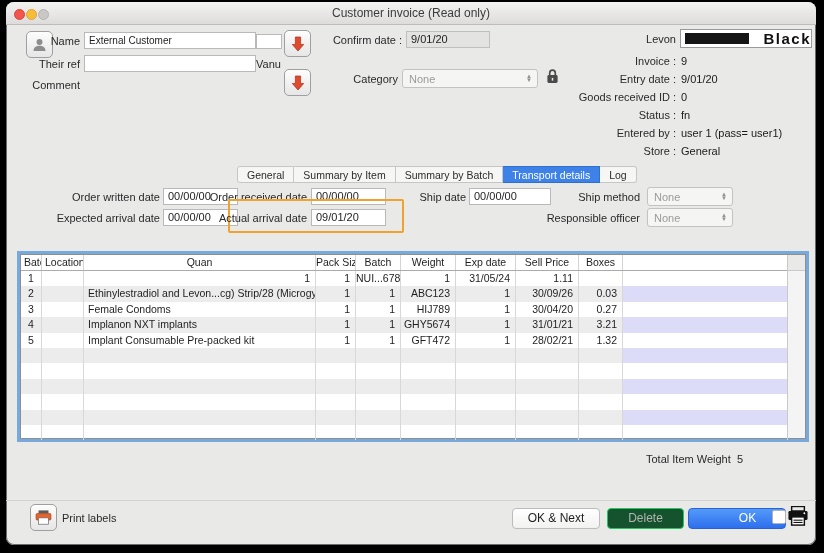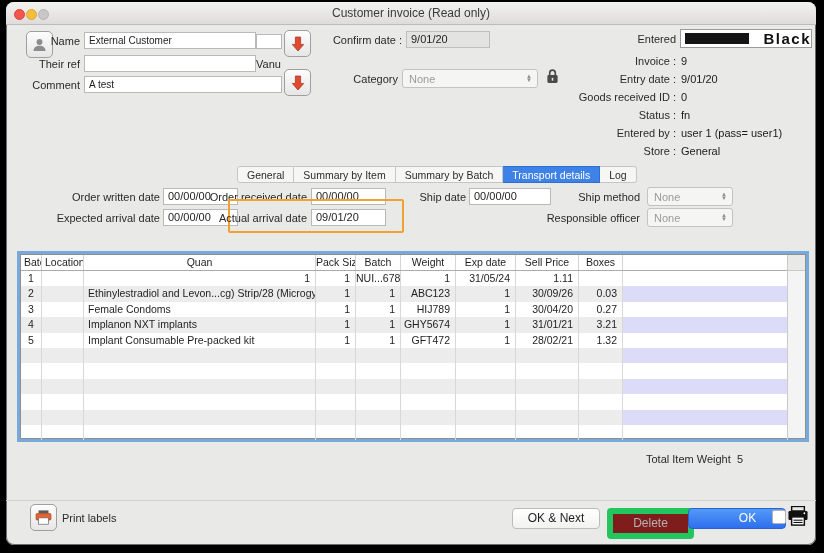--- a/index.html
+++ b/index.html
@@ -48,21 +48,21 @@
   .tc.c-location{padding-left:3px;}
   .tc.c-item{padding-left:4px;}
   .tc.c-quan,.tc.c-pack_size,.tc.c-batch,.tc.c-weight,.tc.c-exp_date,.tc.c-sell_price{text-align:right;padding-right:5px;}
   .trow.even .tc.c-boxes{background:#dcdcf8;}
   #vscroll{position:absolute;right:0;top:0;width:17px;bottom:0;background:#f4f4f4;border-left:1px solid #c9c9c9;}
   #vscroll .cap{height:15px;background:#e9e9e8;border-bottom:1px solid #c9c9c9;}
   
   #footer-divider{position:absolute;left:0;top:498px;width:100%;height:1px;background:#d2d2d1;}
   .btn{position:absolute;height:19px;border-radius:4px;font-size:12px;text-align:center;line-height:19px;}
   .btn.plain{background:linear-gradient(#ffffff,#f2f2f1);border:1px solid #bcbcbb;color:#1e1e1e;}
-  .btn.disabled{background:#7f1d1d;border:6px solid #22c55e;color:#b3b3b2;}
+  .btn.disabled{background:#14532d;border:1px solid #22c55e;color:#b3b3b2;}
   .btn.primary{background:linear-gradient(#549af8,#2d6fee);border:1px solid #2a62d4;color:#fff;}
   #footer-check{position:absolute;left:766px;top:508px;width:12px;height:12px;background:#fff;border:1px solid #b3b3b3;border-radius:2px;}
   .info-row{position:absolute;white-space:nowrap;}
   .info-row .il{display:inline-block;width:110px;text-align:right;color:#2a2a2a;}
   .info-row .iv{margin-left:5px;color:#1a1a1a;}
 </style>
 </head>
 <body>
 
 <div id="canvas">
@@ -88,21 +88,20 @@
       <svg width="14" height="16" viewBox="0 0 16 18">
         <path d="M8 17 L1.5 9.5 H5 V1 H11 V9.5 H14.5 Z" fill="#e14a2d" stroke="#9c3420" stroke-width="0.8"></path>
       </svg>
     </div>
 
     <div class="lbl r" style="left:10px;top:56px;width:64px;">Their ref</div>
     <div class="tinput" style="left:78px;top:53px;width:162px;height:13px;"></div>
     <div class="lbl" style="left:250px;top:56px;text-align:center;">Vanu</div>
 
     <div class="lbl r" style="left:10px;top:77px;width:64px;">Comment</div>
-    <div class="tinput" style="left:78px;top:74px;width:188px;height:13px;font-size:10px;">A test</div>
     <div class="iconbtn" style="left:278px;top:67px;">
       <svg width="14" height="16" viewBox="0 0 16 18">
         <path d="M8 17 L1.5 9.5 H5 V1 H11 V9.5 H14.5 Z" fill="#e14a2d" stroke="#9c3420" stroke-width="0.8"></path>
       </svg>
     </div>
 
     <div class="lbl r" style="left:306px;top:32px;width:90px;">Confirm date :</div>
     <div class="tinput roval" style="left:400px;top:29px;width:74px;height:13px;">9/01/20</div>
 
     <div class="lbl r" style="left:306px;top:71px;width:86px;">Category</div>
@@ -111,21 +110,21 @@
       <span class="stepper">▲<br>▼</span>
     </div>
     <div style="position:absolute;left:540px;top:66px;">
       <svg width="13" height="16" viewBox="0 0 14 17">
         <path d="M4 8 V5.2 a3 3 0 0 1 6 0 V8" fill="none" stroke="#4a4a4a" stroke-width="1.8"></path>
         <rect x="1.5" y="7.5" width="11" height="8.5" rx="1.5" fill="#4a4a4a"></rect>
         <rect x="6.2" y="10.5" width="1.6" height="3" fill="#e9e9e8"></rect>
       </svg>
     </div>
 
-    <div class="lbl r" style="left:600px;top:31px;width:70px;">Entered</div>
+    <div class="lbl r" style="left:600px;top:31px;width:70px;">Levon</div>
     <div style="position:absolute;left:674px;top:27px;width:130px;height:17px;background:#fff;border:1px solid #9a9a9a;display:flex;align-items:center;">
       <span style="display:inline-block;width:66px;height:11px;margin-left:4px;background:#151515;"></span>
       <span style="font-weight:bold;letter-spacing:1.5px;margin-left:14px;font-size:15px;color:#111;">Black</span>
     </div>
     <div id="info-col">
         <div class="info-row" style="left: 560px; top: 53px;"><span class="il">Invoice :</span><span class="iv">9</span></div>
         <div class="info-row" style="left: 560px; top: 71px;"><span class="il">Entry date :</span><span class="iv">9/01/20</span></div>
         <div class="info-row" style="left: 560px; top: 89px;"><span class="il">Goods received ID :</span><span class="iv">0</span></div>
         <div class="info-row" style="left: 560px; top: 107px;"><span class="il">Status :</span><span class="iv">fn</span></div>
         <div class="info-row" style="left: 560px; top: 125px;"><span class="il">Entered by :</span><span class="iv">user 1 (pass= user1)</span></div>

